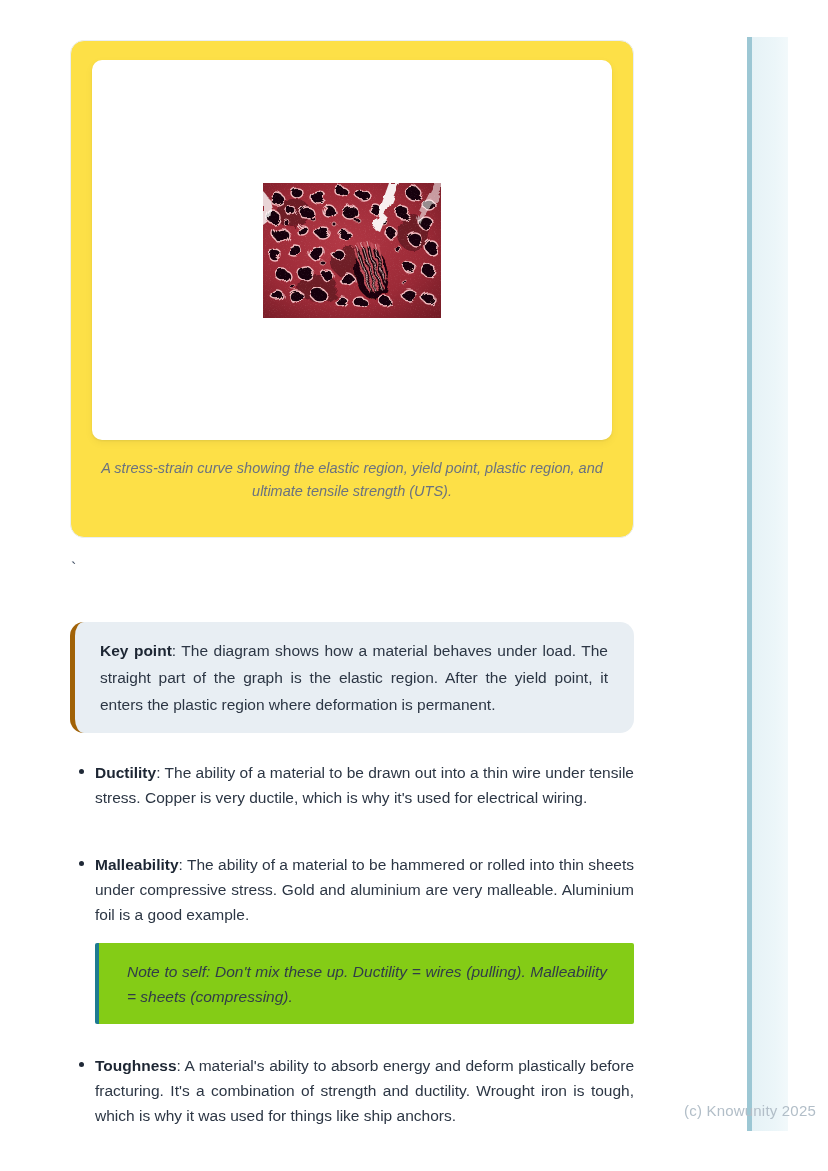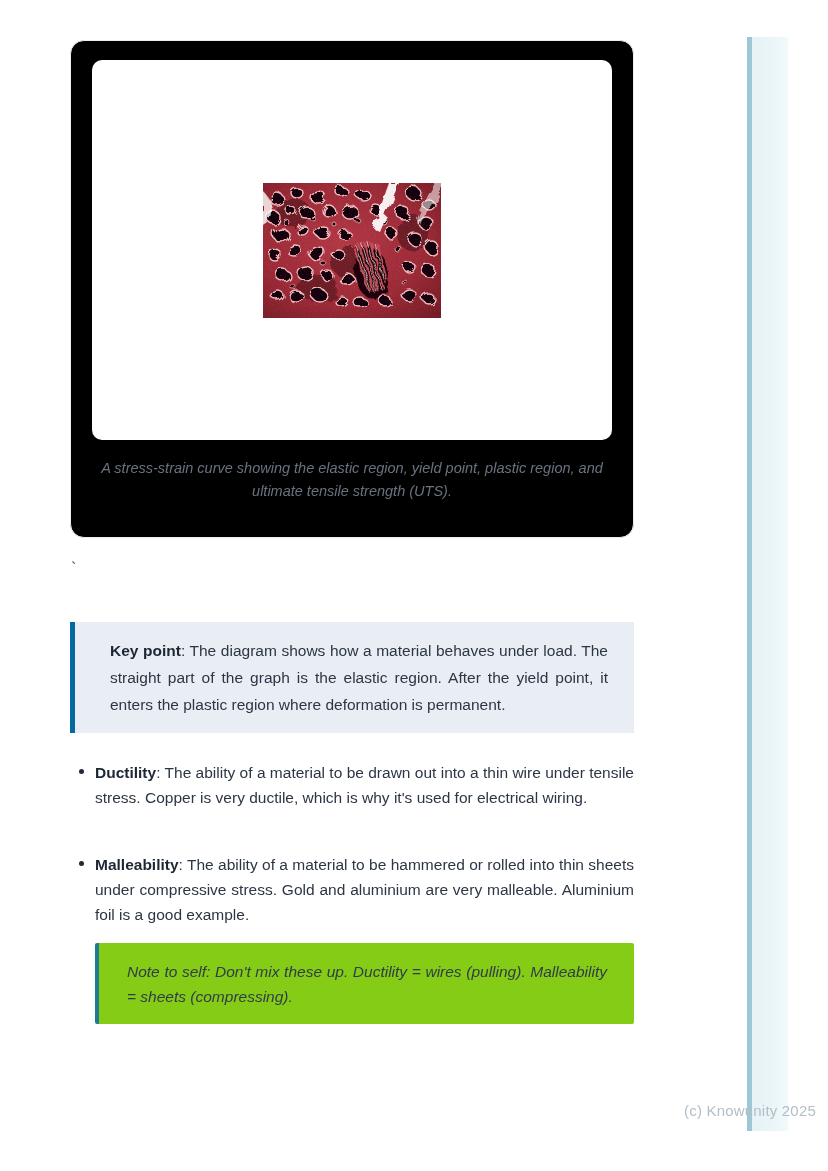--- a/index.html
+++ b/index.html
@@ -5,41 +5,41 @@
   html,body{margin:0;padding:0;}
   body{
     width:828px;height:1171px;position:relative;background:#ffffff;
     font-family:"Liberation Sans", sans-serif;color:#2c3644;overflow:hidden;
   }
   .page{position:absolute;inset:0;}
 
   
   .figure-card{
     position:absolute;left:70px;top:40px;width:564px;height:498px;
-    background:#000000;border:1px solid #e9eef4;border-radius:14px;box-sizing:border-box;
+    background:#fde047;border:1px solid #e9eef4;border-radius:14px;box-sizing:border-box;
   }
   .inner-card{
     position:absolute;left:21px;top:19px;width:520px;height:380px;background:#ffffff;
     border-radius:10px;box-shadow:0 1px 2px rgba(15,23,42,.07),0 3px 8px rgba(15,23,42,.05);
     display:flex;align-items:center;justify-content:center;
   }
   .micrograph{width:178px;height:135px;display:block;}
   .figure-caption{
     position:absolute;left:0;top:416px;width:100%;box-sizing:border-box;padding:0 26px;
     text-align:center;font-style:italic;font-size:14.5px;line-height:22.5px;color:#6a7280;
   }
 
   
   .backtick{position:absolute;left:71px;top:560px;font-size:16px;color:#475569;}
 
   
   .callout-key{
     position:absolute;left:70px;top:622px;width:564px;box-sizing:border-box;
-    background:#e8eef3;border-left:5px solid #0369a1;border-radius:0;
-    padding:15px 26px 15px 35px;font-size:15.5px;line-height:27px;text-align:justify;color:#2c3644;
+    background:#e8eef3;border-left:5px solid #a16207;border-radius:14px;
+    padding:15px 26px 15px 25px;font-size:15.5px;line-height:27px;text-align:justify;color:#2c3644;
   }
   .callout-note{
     position:absolute;left:95px;top:943px;width:539px;box-sizing:border-box;
     background:#84cc16;border-left:4px solid #1e7b90;border-radius:2px;
     padding:16px 27px 15px 28px;font-style:italic;font-size:15.5px;line-height:25px;
     text-align:justify;color:#313c49;
   }
   b{font-weight:700;color:#1d2633;}
 
   
@@ -184,18 +184,21 @@
   <div class="bullet-item b2">
     <span class="dot"></span><b>Malleability</b><span>: The ability of a material to be hammered or rolled into thin sheets under compressive stress. Gold and aluminium are very malleable. Aluminium foil is a good example.</span>
   </div>
 
   <div class="bullet-item b1">
     <span class="dot"></span><b>Ductility</b><span>: The ability of a material to be drawn out into a thin wire under tensile stress. Copper is very ductile, which is why it's used for electrical wiring.</span>
   </div>
 
   <aside class="callout-note"><span>Note to self: Don't mix these up. Ductility = wires (pulling). Malleability = sheets (compressing).</span></aside>
 
+  <div class="bullet-item b3">
+    <span class="dot"></span><b>Toughness</b><span>: A material's ability to absorb energy and deform plastically before fracturing. It's a combination of strength and ductility. Wrought iron is tough, which is why it was used for things like ship anchors.</span>
+  </div>
 
   <div class="side-strip"></div>
 
   <div class="watermark">(c) Knowunity 2025</div>
 
 </div>
 
 </body></html>

